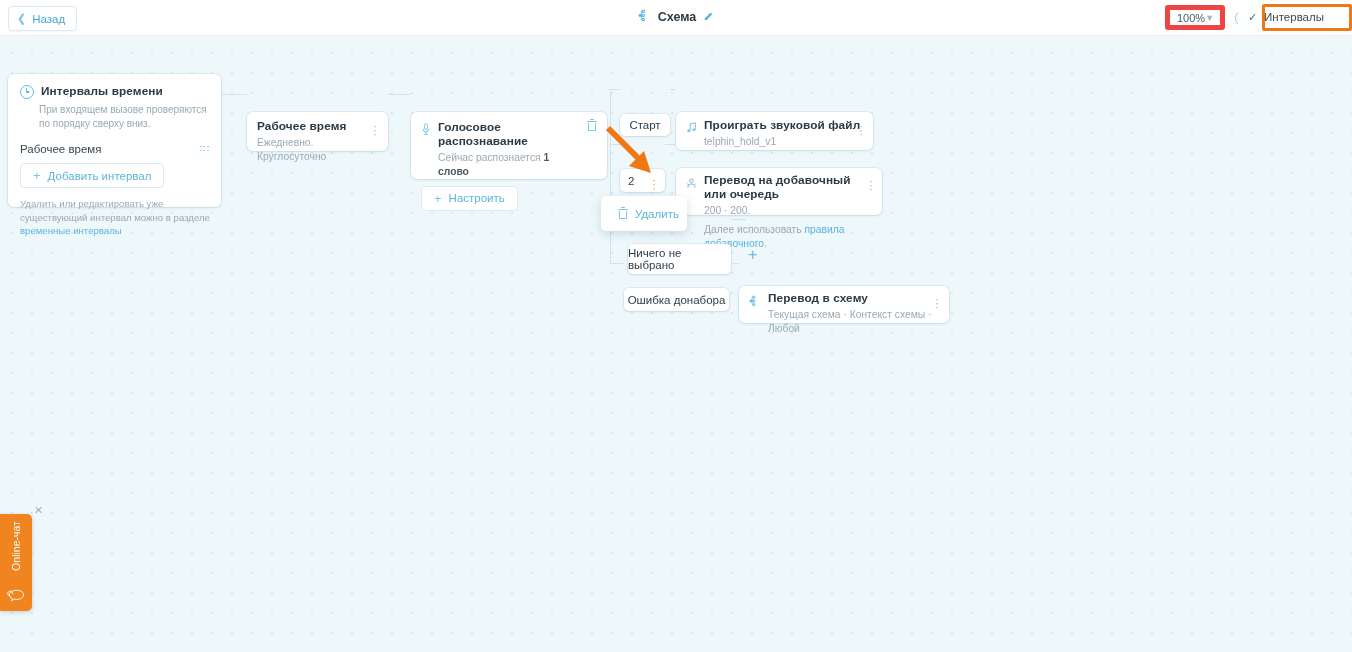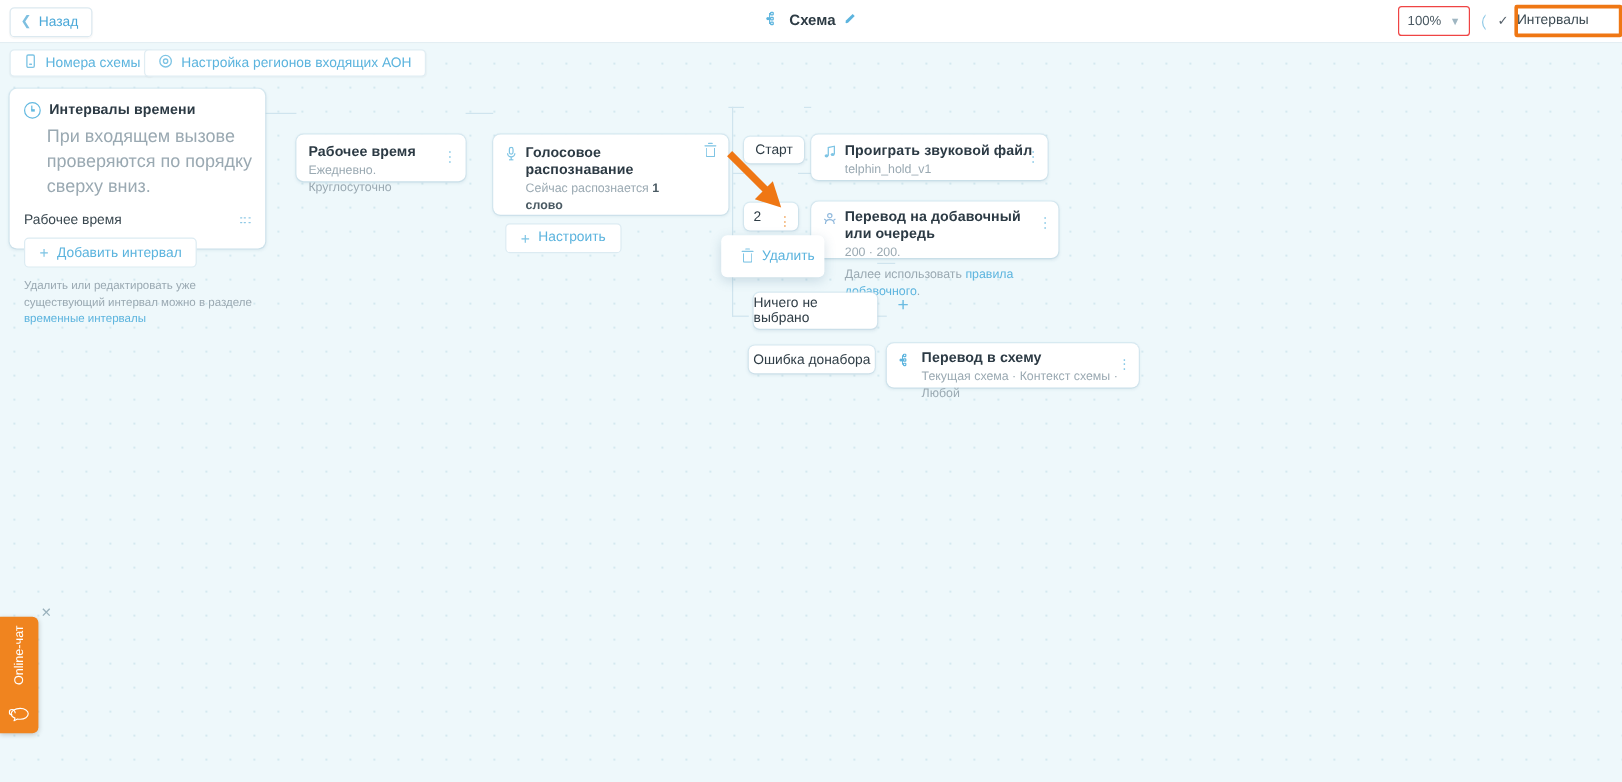--- a/index.html
+++ b/index.html
@@ -28,21 +28,21 @@
   }
   .back-btn .chev{font-size:11px;line-height:1;color:#7dbfe0;}
   .scheme-title{
     position:absolute;left:0;right:0;top:9px;
     display:flex;align-items:center;justify-content:center;gap:7px;
     font-size:12.5px;color:#2d3b44;font-weight:600;
   }
   .pencil{color:#4aa8d8;font-size:11px;}
   .zoom-select{
     position:absolute;right:127px;top:5px;width:60px;height:25px;
-    border:1px solid #ef4444;border-radius:3px;background:#fff;
+    border:5px solid #ef4444;border-radius:3px;background:#fff;
     display:flex;align-items:center;justify-content:space-between;
     padding:0 7px;box-sizing:border-box;font-size:11px;color:#4b5a63;cursor:pointer;
   }
   .zoom-select .caret{color:#9fb6c2;font-size:9px;}
   .help-icon{
     position:absolute;right:100px;top:10px;width:15px;height:15px;
     border-radius:50%;border:1.3px solid #8fc9e6;color:#6cb8de;
     font-size:10px;line-height:13px;text-align:center;cursor:pointer;
     font-family:"Liberation Serif", serif;
   }
@@ -103,21 +103,21 @@
 
   
   #cardA{left:8px;top:38px;width:213px;height:133px;padding:10px 12px;}
   #cardA .hdr{display:flex;align-items:flex-start;gap:7px;}
   #cardA .clock{
     width:12px;height:12px;border-radius:50%;border:1.3px solid #63b9e0;
     position:relative;flex:0 0 auto;margin-top:1px;
   }
   #cardA .clock:before{content:"";position:absolute;left:5px;top:2.2px;width:1.2px;height:4px;background:#63b9e0;}
   #cardA .clock:after{content:"";position:absolute;left:5px;top:5.4px;width:3.2px;height:1.2px;background:#63b9e0;}
-  #cardA .desc{font-size:15px;color:#9aa9b2;line-height:1.4;margin:4px 0 0 19px;width:172px;}
+  #cardA .desc{font-size:10px;color:#9aa9b2;line-height:1.4;margin:4px 0 0 19px;width:172px;}
   #cardA .sectionrow{display:flex;align-items:center;justify-content:space-between;margin-top:12px;}
   #cardA .sectionlabel{font-size:11.5px;color:#39474f;font-weight:400;}
   .grip{
     width:9px;height:7px;display:grid;grid-template-columns:repeat(3,1fr);
     grid-template-rows:repeat(2,1fr);gap:1.4px;cursor:grab;
   }
   .grip span{background:#8fc9e6;width:1.6px;height:1.6px;border-radius:.4px;}
   .btn-outline{
     display:inline-flex;align-items:center;gap:7px;height:25px;
     border:1px solid #dcebf2;border-radius:4px;background:#fff;
@@ -221,40 +221,20 @@
 
     <div class="help-icon">?</div>
 
     <div class="saved-badge">
       <span class="tick">✓</span>
       <span>Интервалы</span>
     </div>
   </div>
   <div class="saved-highlight"></div>
 
-  <div class="tabrow">
-    <div class="tab-chip" id="tab1">
-      <span class="ic">
-        <svg width="11" height="12" viewBox="0 0 12 14">
-          <rect x="2.4" y="1" width="7.2" height="12" rx="1.3" fill="none" stroke="#7ec4e4" stroke-width="1.3"></rect>
-          <rect x="4.6" y="9.3" width="2.8" height="1.3" rx=".5" fill="#7ec4e4"></rect>
-        </svg>
-      </span>
-      <span>Номера схемы</span>
-    </div>
-    <div class="tab-chip" id="tab2">
-      <span class="ic">
-        <svg width="12" height="12" viewBox="0 0 14 14">
-          <circle cx="7" cy="7" r="5.6" fill="none" stroke="#7ec4e4" stroke-width="1.3"></circle>
-          <circle cx="7" cy="7" r="2.1" fill="none" stroke="#7ec4e4" stroke-width="1.3"></circle>
-        </svg>
-      </span>
-      <span>Настройка регионов входящих АОН</span>
-    </div>
-  </div>
 
   <div class="canvas">
 
     <div class="conn hline" style="left:221px;top:58px;width:26px;"></div>
     <div class="conn hline" style="left:388px;top:58px;width:23px;"></div>
     <div class="conn hline" style="left:607px;top:53px;width:13px;"></div>
 
     <div class="conn vline" style="left:610px;top:53px;height:175px;"></div>
     <div class="conn hline" style="left:610px;top:108px;width:10px;"></div>
     <div class="conn hline" style="left:610px;top:183px;width:18px;"></div>

